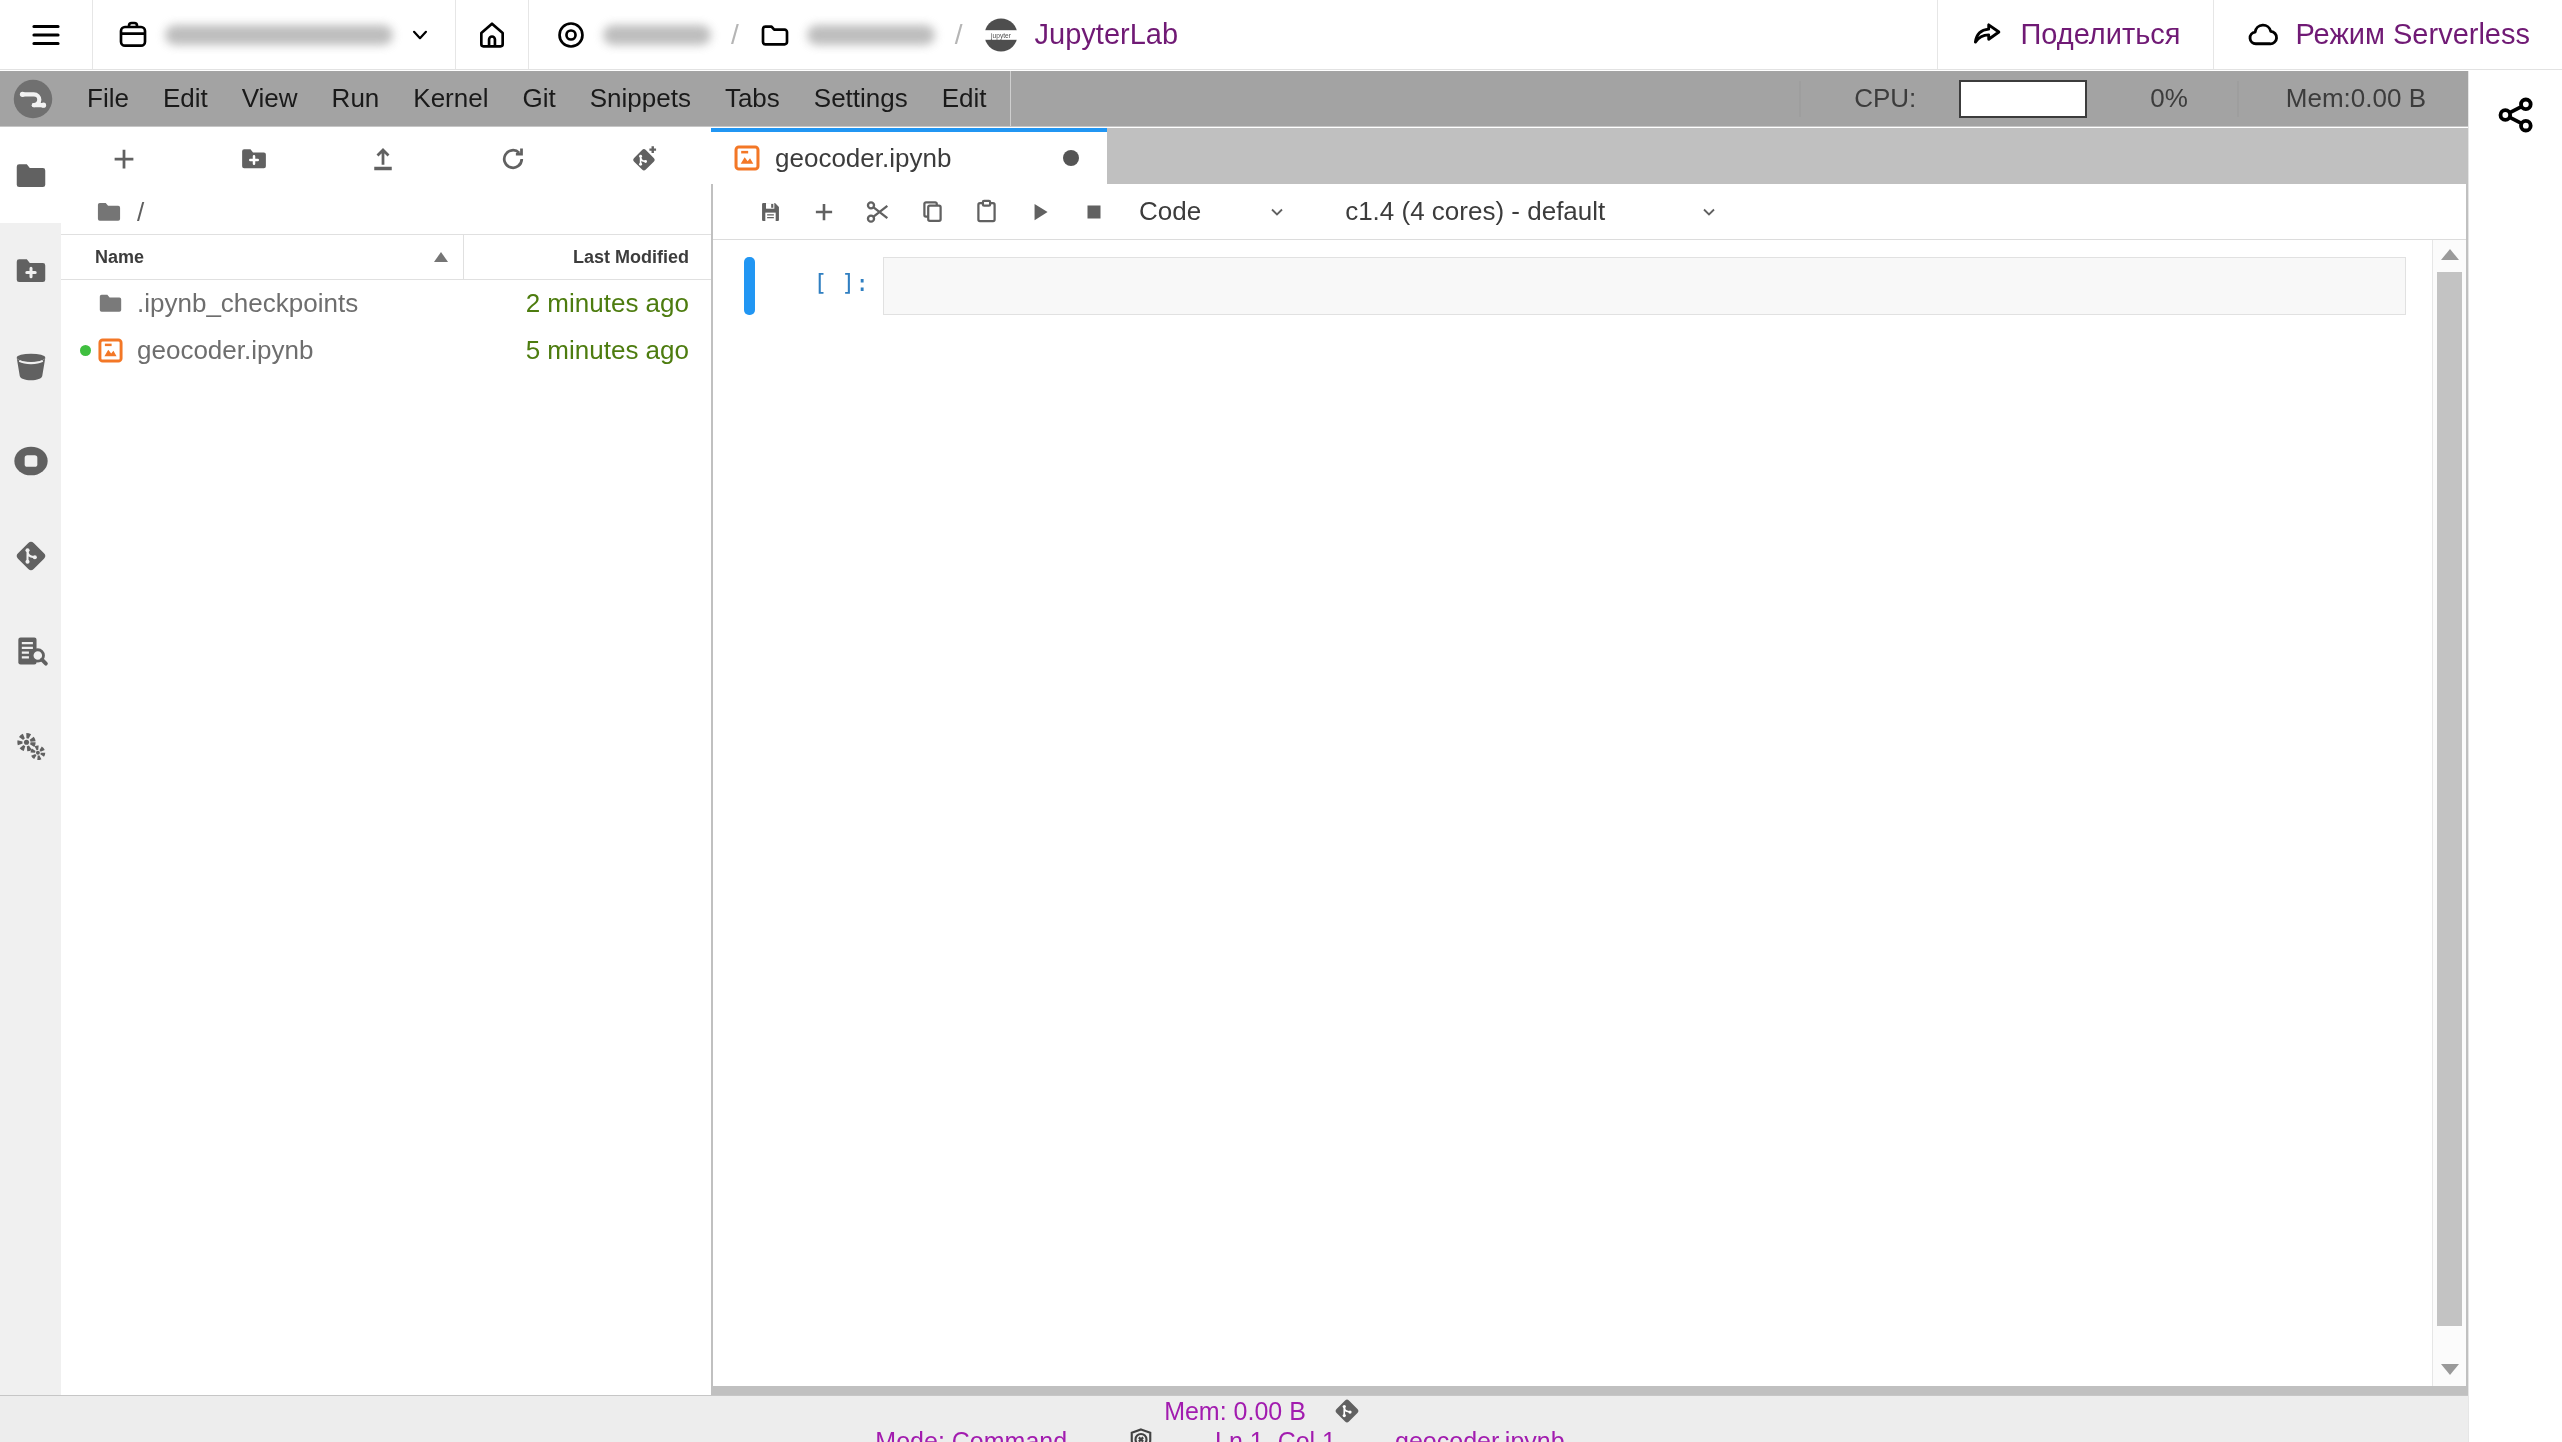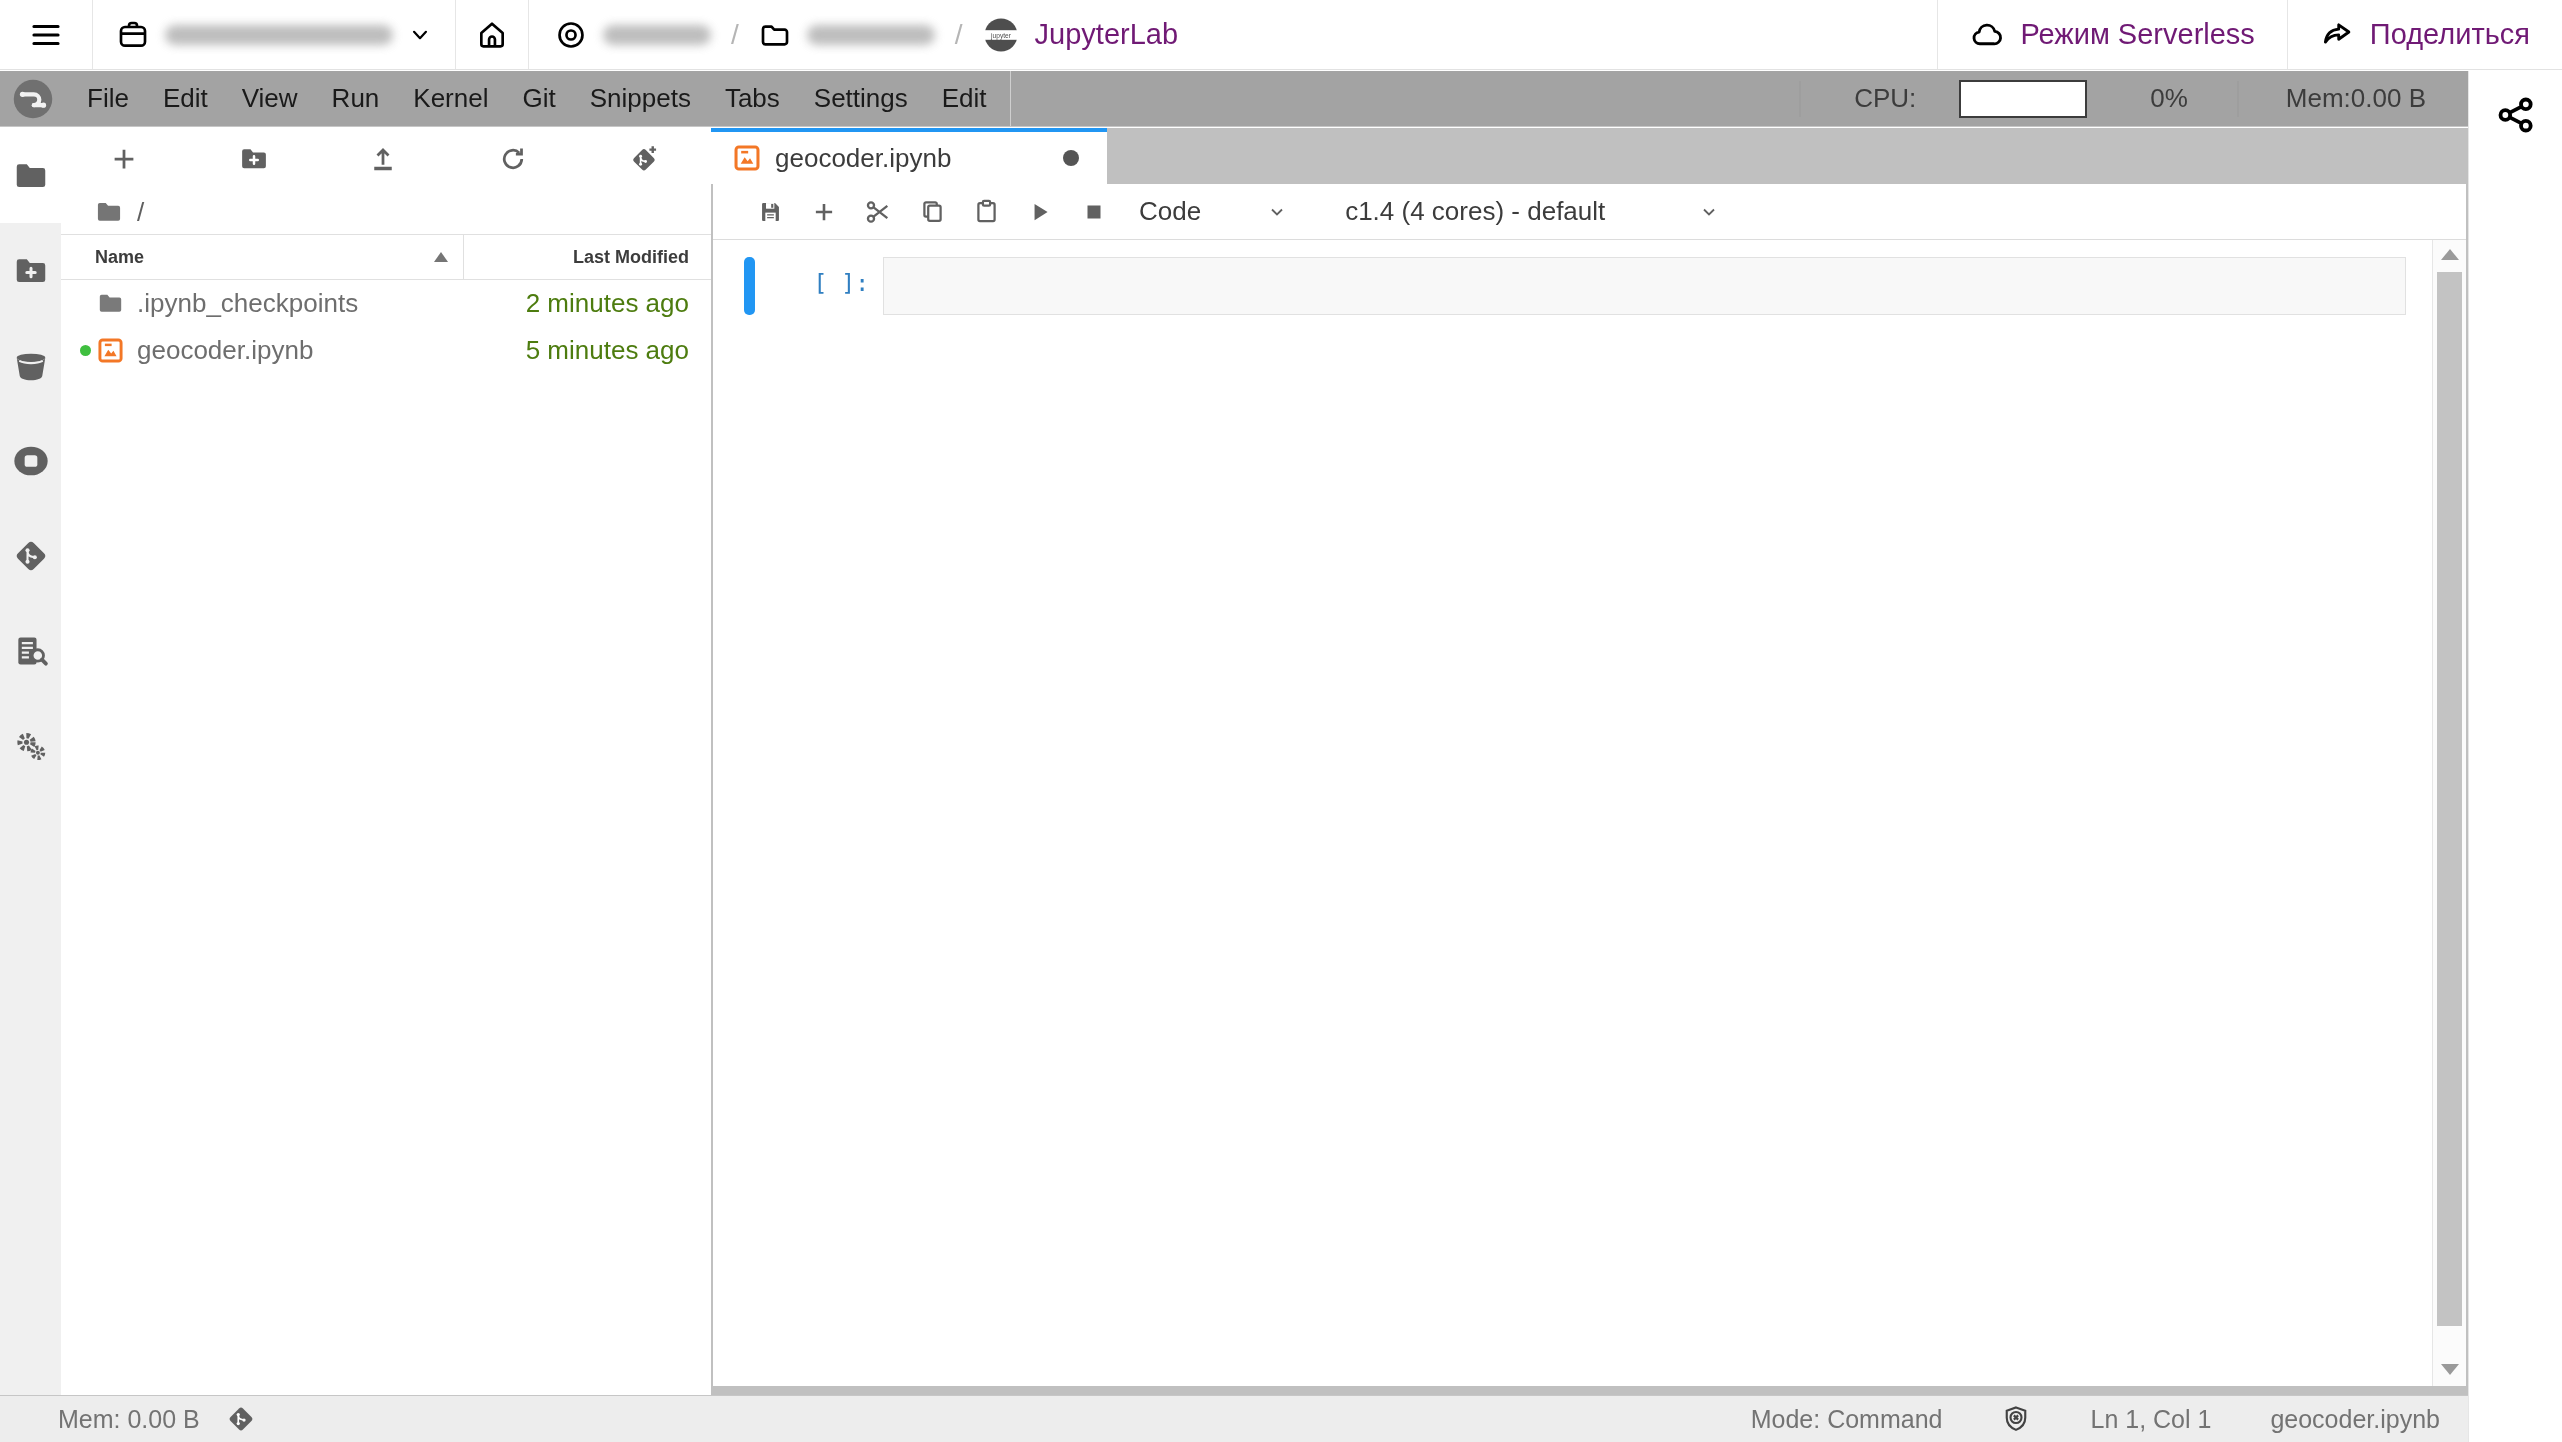--- a/index.html
+++ b/index.html
@@ -97,21 +97,21 @@
   .nb-scrollbar{width:34px;border-left:1px solid #e6e6e6;background:#fbfbfb;position:relative;}
   .arrow-up,.arrow-down{position:absolute;left:50%;transform:translateX(-50%);width:0;height:0;
     border-left:9px solid transparent;border-right:9px solid transparent;cursor:pointer;}
   .arrow-up{top:9px;border-bottom:11px solid #9a9a9a;}
   .arrow-down{bottom:11px;border-top:11px solid #9a9a9a;}
   .scroll-thumb{position:absolute;top:32px;left:4px;right:4px;bottom:60px;background:#c3c3c3;cursor:grab;}
 
   
   .statusbar{position:absolute;top:1395px;left:0;width:2468px;height:47px;background:#ededed;
     border-top:1px solid #c6c6c6;display:flex;align-items:center;justify-content:space-between;
-    font-size:25px;color:#737373;}
+    font-size:25px;color:#a21caf;flex-direction:column;}
   .sb-left{display:flex;align-items:center;gap:26px;padding-left:58px;}
   .sb-right{display:flex;align-items:center;gap:59px;padding-right:28px;}
   .sb-item{cursor:pointer;}
 </style>
 </head>
 <body>
 
 <header class="topbar">
   <div class="tb-seg tb-border hamburger-seg">
     <svg width="34" height="34" viewBox="0 0 24 24">
@@ -157,29 +157,29 @@
     <svg width="36" height="36" viewBox="0 0 24 24">
       <circle cx="12" cy="12" r="11" fill="#4e4e4e"></circle>
       <rect x="0.6" y="8.8" width="22.8" height="6.4" fill="#fff"></rect>
       <text x="12" y="13.8" font-size="4.4" text-anchor="middle" fill="#4e4e4e" font-family="Liberation Sans, sans-serif">jupyter</text>
     </svg>
     <span class="tb-label">JupyterLab</span>
   </div>
   <div class="tb-right">
     <div class="tb-action">
       <svg width="34" height="34" viewBox="0 0 24 24">
-        <path d="M7 18.2a4.1 4.1 0 0 1-.55-8.17 5.6 5.6 0 0 1 11.05-.55 4.25 4.25 0 0 1-.6 8.72z" fill="none" stroke="#000" stroke-width="2" stroke-linejoin="round"></path>
-      </svg>
-      <span class="tb-label">Режим Serverless</span>
+        <path d="M13.2 4.8v3.1c-5.9.5-8.7 3.7-9.4 9.1 2.4-3.5 5.3-5 9.4-5.1V15l7.2-5.1z" fill="none" stroke="#000" stroke-width="2" stroke-linejoin="round"></path>
+      </svg>
+      <span class="tb-label">Поделиться</span>
     </div>
     <div class="tb-action">
       <svg width="34" height="34" viewBox="0 0 24 24">
-        <path d="M13.2 4.8v3.1c-5.9.5-8.7 3.7-9.4 9.1 2.4-3.5 5.3-5 9.4-5.1V15l7.2-5.1z" fill="none" stroke="#000" stroke-width="2" stroke-linejoin="round"></path>
-      </svg>
-      <span class="tb-label">Поделиться</span>
+        <path d="M7 18.2a4.1 4.1 0 0 1-.55-8.17 5.6 5.6 0 0 1 11.05-.55 4.25 4.25 0 0 1-.6 8.72z" fill="none" stroke="#000" stroke-width="2" stroke-linejoin="round"></path>
+      </svg>
+      <span class="tb-label">Режим Serverless</span>
     </div>
   </div>
 </header>
 
 <nav class="menubar">
   <svg class="mb-logo" viewBox="0 0 24 24">
     <circle cx="12" cy="12" r="11" fill="#707070"></circle>
     <g stroke="#f2f2f2" stroke-width="2.4" stroke-linecap="round" fill="none">
       <path d="M6 9.3h6.5a3.1 3.1 0 0 1 0 6.2"></path>
       <path d="M18 15.5h-5.5"></path>

